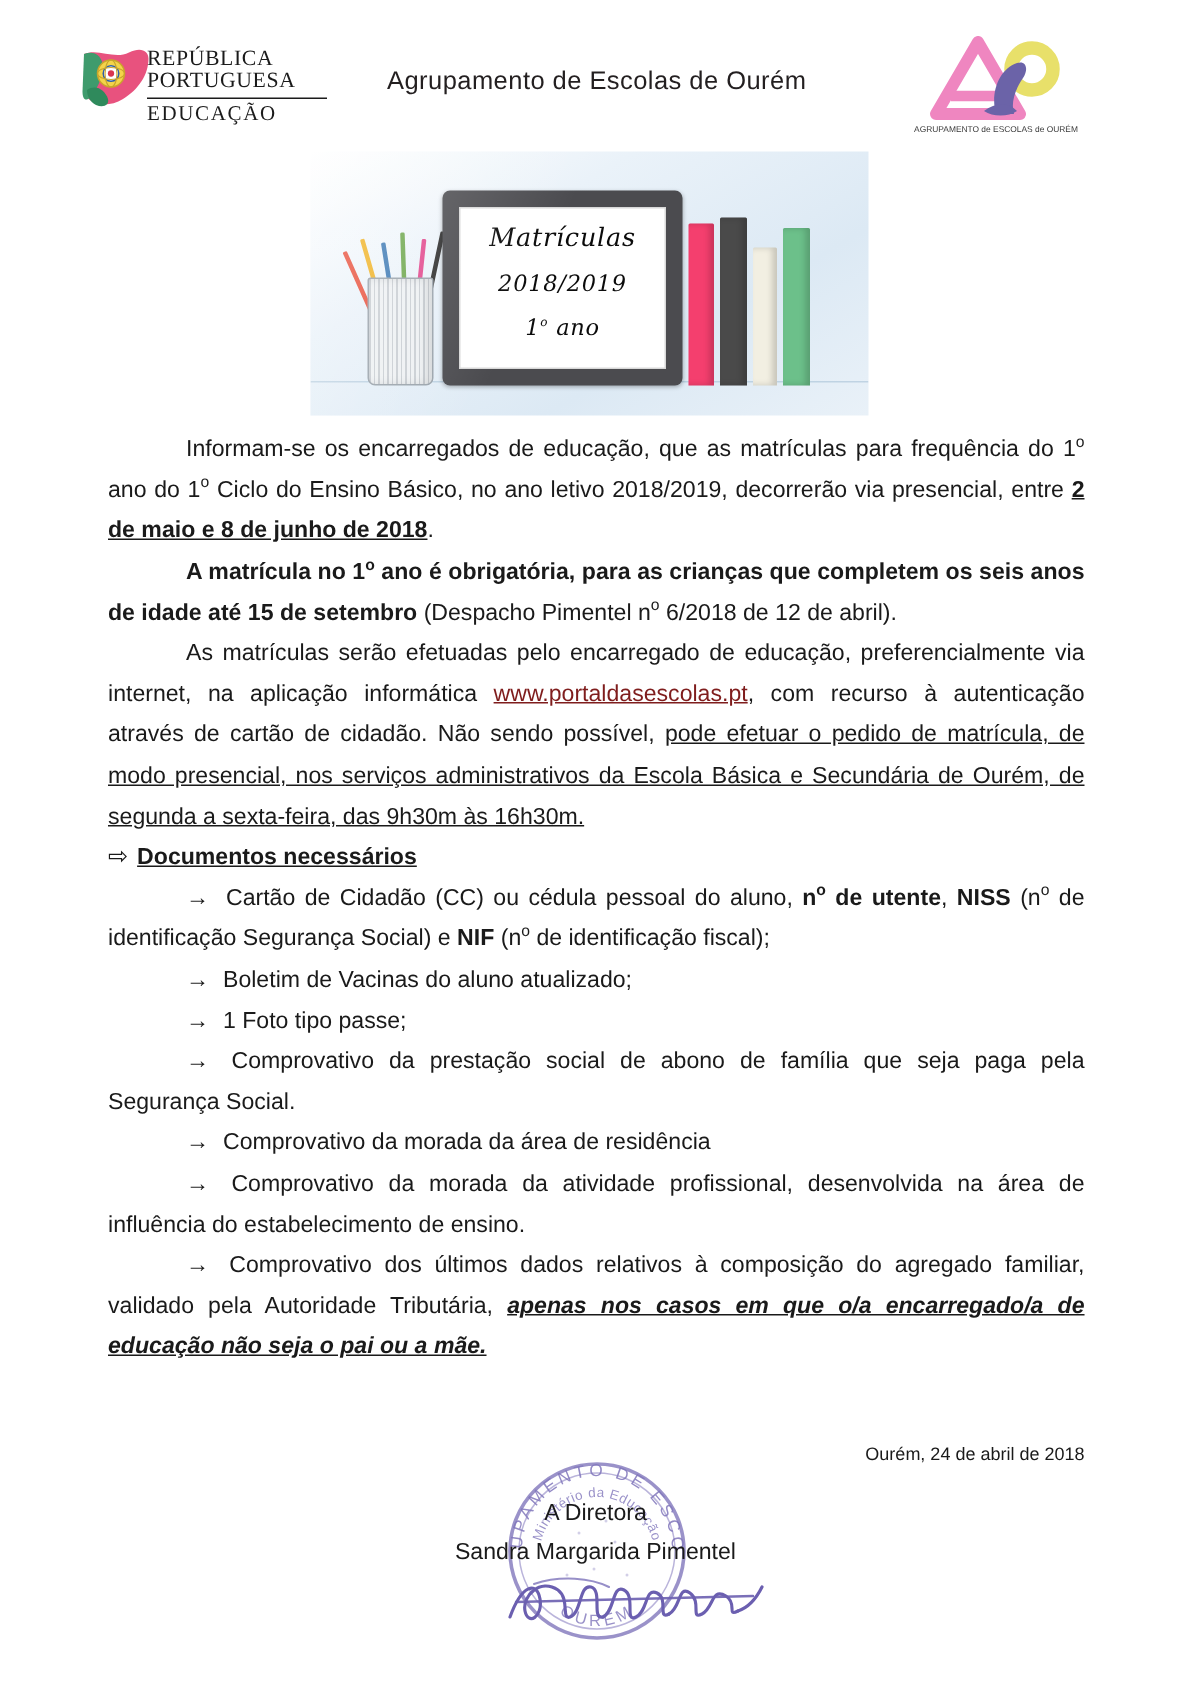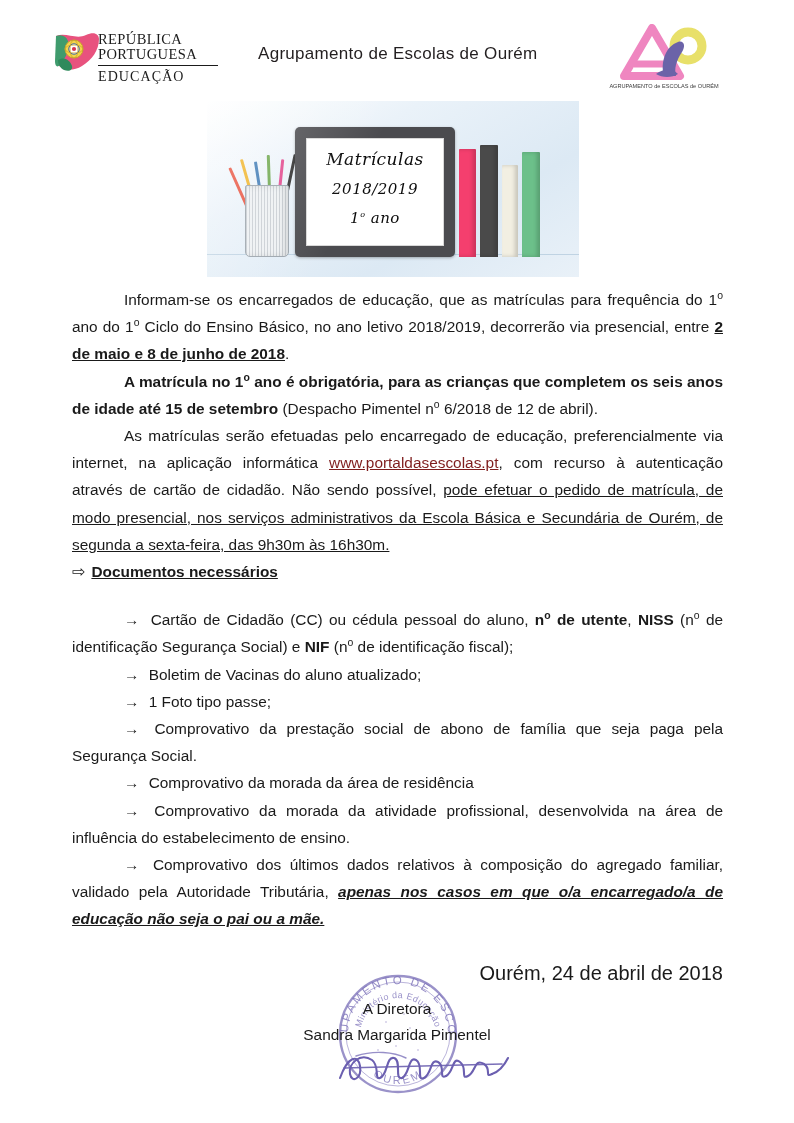--- a/index.html
+++ b/index.html
@@ -158,35 +158,35 @@
   .section-head {
     margin-top: 14px;
     text-indent: 0;
     text-align: left;
   }
   .arrow-bullet {
     font-size: 16px;
     margin-right: 6px;
     color: #1a1a1a;
   }
-  .list { margin-top: 21px; }
+  .list { margin-top: 0; }
   .li { text-indent: 52px; }
   .li-arrow { margin-right: 5px; }
 
   
   .sig-zone {
     position: absolute;
     left: 72px; top: 958px;
     width: 651px;
     height: 150px;
   }
   .date-line {
     position: absolute;
     right: 0; top: 4px;
-    font-size: 20px;
+    font-size: 12px;
     color: #1a1a1a;
   }
   .sig-center {
     position: absolute;
     left: 180px; top: 38px;
     width: 290px;
     text-align: center;
     font-size: 15.4px;
     line-height: 26px;
     color: #1a1a1a;

